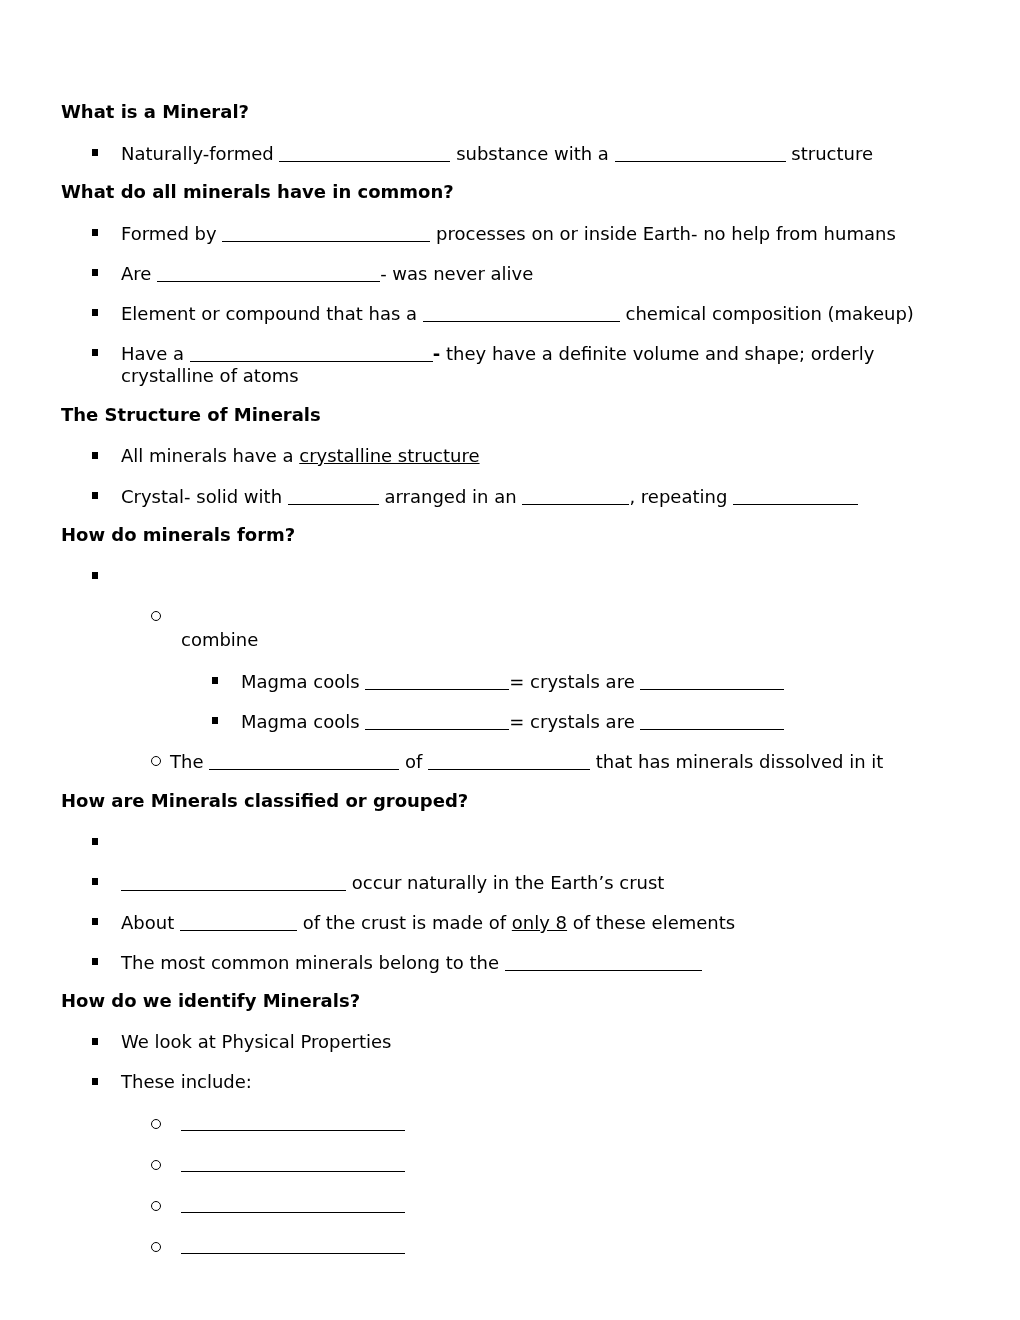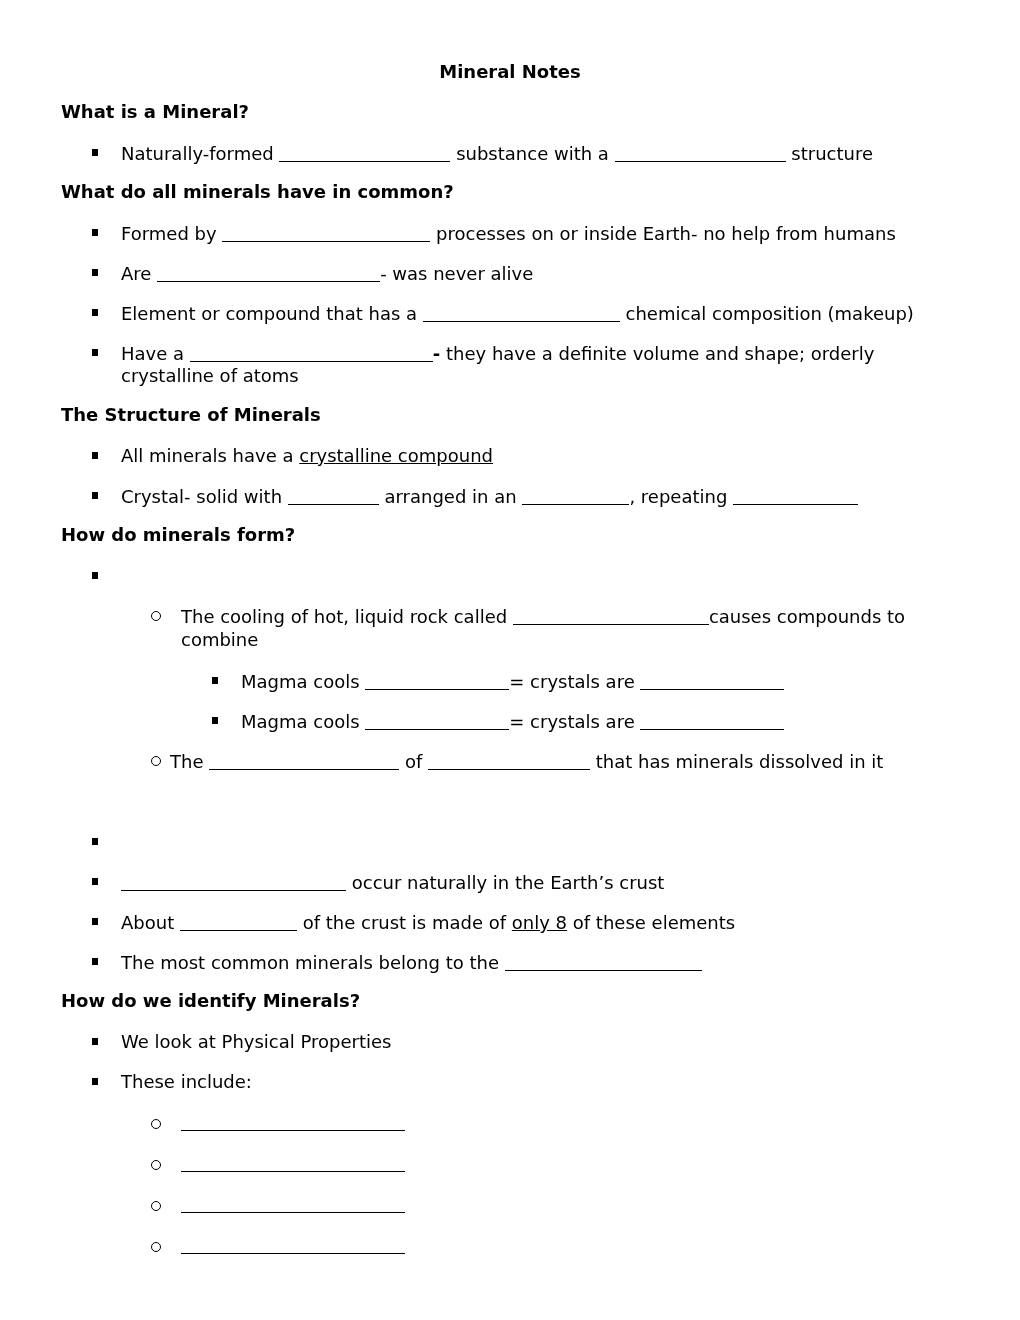--- a/index.html
+++ b/index.html
@@ -15,21 +15,20 @@
   .circ { display:inline-block; width:8px; height:8px; border:1px solid #000; border-radius:50%; position:relative; top:-2px; }
   .blank { display:inline-block; border-bottom:1px solid #000; height:18px; vertical-align:baseline; position:relative; top:2px; }
   .ul { text-decoration:underline; }
   .bold-dash { font-weight:bold; }
 </style>
 </head>
 <body>
 
 <div class="page">
 
-  <div class="title">Mineral Notes</div>
 
   <div class="heading" style="top:101px">What is a Mineral?</div>
   <div class="bullet" style="left:92px;top:141px"><span class="sq"></span></div>
   <div class="line" style="left:121px;top:141px">
     <span>Naturally-formed </span><span class="blank" style="width:171px"></span><span> substance with a </span><span class="blank" style="width:171px"></span><span> structure</span>
   </div>
 
   <div class="heading" style="top:181px">What do all minerals have in common?</div>
   <div class="bullet" style="left:92px;top:221px"><span class="sq"></span></div>
   <div class="line" style="left:121px;top:221px">
@@ -45,47 +44,45 @@
   </div>
   <div class="bullet" style="left:92px;top:341px"><span class="sq"></span></div>
   <div class="line" style="left:121px;top:341px">
     <span>Have a </span><span class="blank" style="width:243px"></span><span class="bold-dash">-</span><span> they have a definite volume and shape; orderly</span>
   </div>
   <div class="line" style="left:121px;top:364px">crystalline of atoms</div>
 
   <div class="heading" style="top:404px">The Structure of Minerals</div>
   <div class="bullet" style="left:92px;top:444px"><span class="sq"></span></div>
   <div class="line" style="left:121px;top:444px">
-    <span>All minerals have a </span><span class="ul">crystalline compound</span>
+    <span>All minerals have a </span><span class="ul">crystalline structure</span>
   </div>
   <div class="bullet" style="left:92px;top:484px"><span class="sq"></span></div>
   <div class="line" style="left:121px;top:484px">
     <span>Crystal- solid with </span><span class="blank" style="width:91px"></span><span> arranged in an </span><span class="blank" style="width:107px"></span><span>, repeating </span><span class="blank" style="width:125px"></span>
   </div>
 
   <div class="heading" style="top:524px">How do minerals form?</div>
   <div class="bullet" style="left:92px;top:564px"><span class="sq"></span></div>
   <div class="bullet" style="left:151px;top:605px"><span class="circ"></span></div>
-  <div class="line" style="left:181px;top:604px">
-    <span>The cooling of hot, liquid rock called </span><span class="blank" style="width:196px"></span><span>causes compounds to</span>
-  </div>
   <div class="line" style="left:181px;top:628px">combine</div>
   <div class="bullet" style="left:212px;top:669px"><span class="sq"></span></div>
   <div class="line" style="left:241px;top:669px">
     <span>Magma cools </span><span class="blank" style="width:144px"></span><span>= crystals are </span><span class="blank" style="width:144px"></span>
   </div>
   <div class="bullet" style="left:212px;top:709px"><span class="sq"></span></div>
   <div class="line" style="left:241px;top:709px">
     <span>Magma cools </span><span class="blank" style="width:144px"></span><span>= crystals are </span><span class="blank" style="width:144px"></span>
   </div>
   <div class="bullet" style="left:151px;top:750px"><span class="circ"></span></div>
   <div class="line" style="left:170px;top:749px">
     <span>The </span><span class="blank" style="width:190px"></span><span> of </span><span class="blank" style="width:162px"></span><span> that has minerals dissolved in it</span>
   </div>
 
+  <div class="heading" style="top:790px">How are Minerals classified or grouped?</div>
   <div class="bullet" style="left:92px;top:830px"><span class="sq"></span></div>
   <div class="bullet" style="left:92px;top:870px"><span class="sq"></span></div>
   <div class="line" style="left:121px;top:870px">
     <span class="blank" style="width:225px"></span><span> occur naturally in the Earth’s crust</span>
   </div>
   <div class="bullet" style="left:92px;top:910px"><span class="sq"></span></div>
   <div class="line" style="left:121px;top:910px">
     <span>About </span><span class="blank" style="width:117px"></span><span> of the crust is made of </span><span class="ul">only 8</span><span> of these elements</span>
   </div>
   <div class="bullet" style="left:92px;top:950px"><span class="sq"></span></div>

